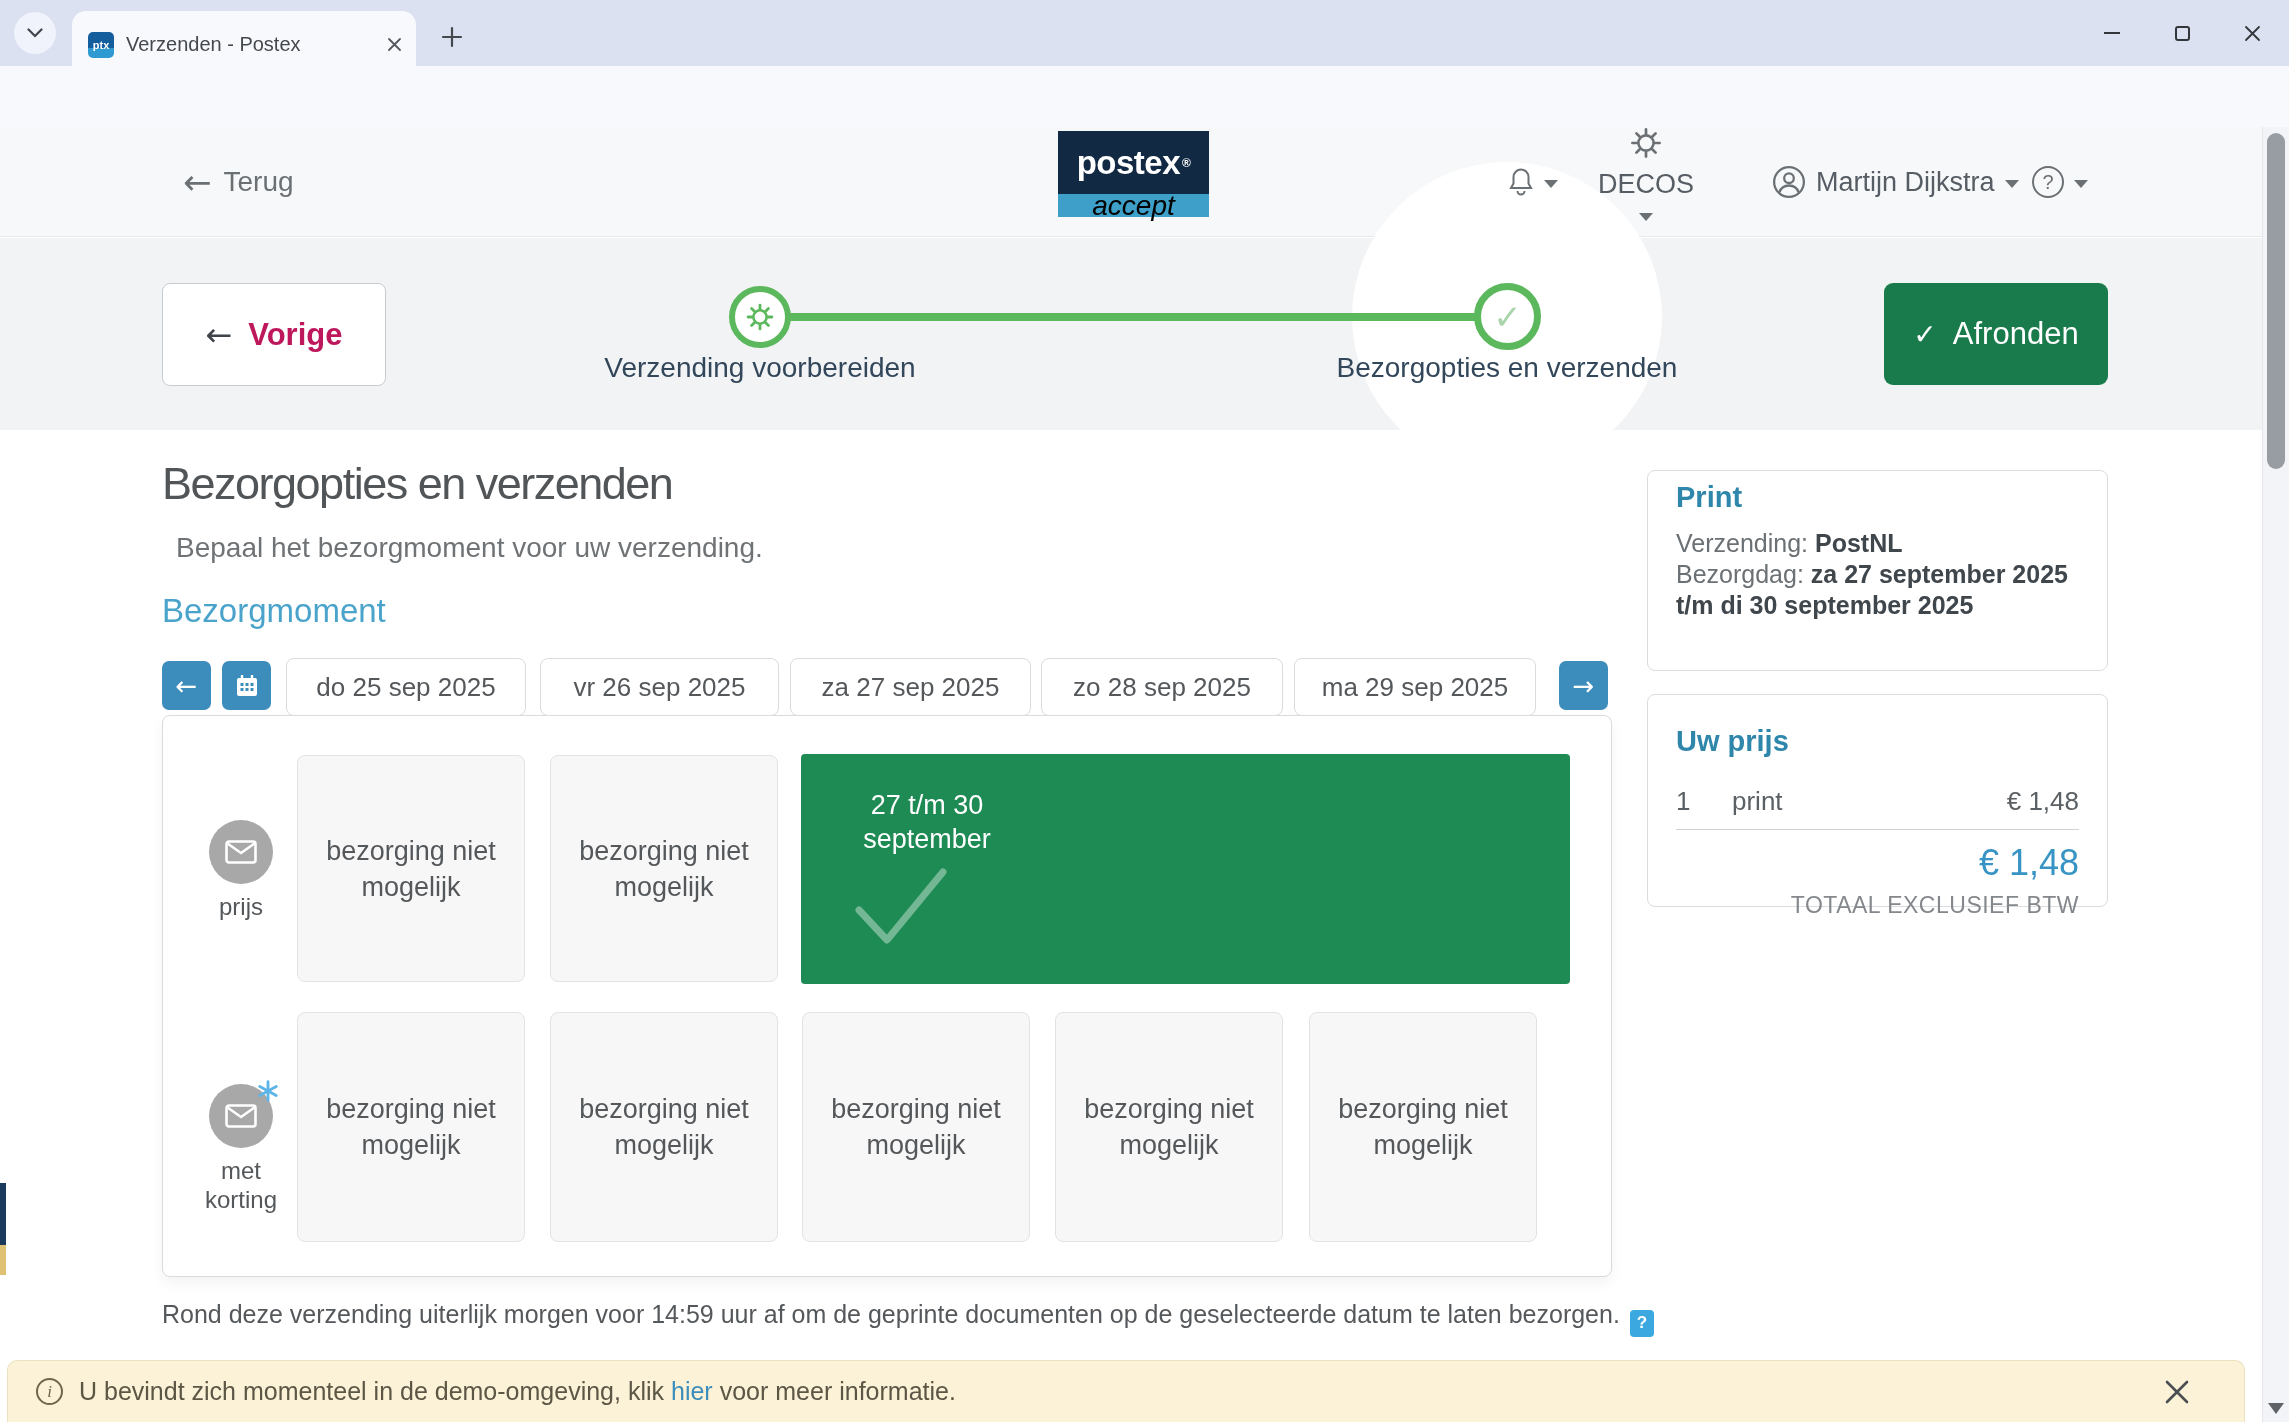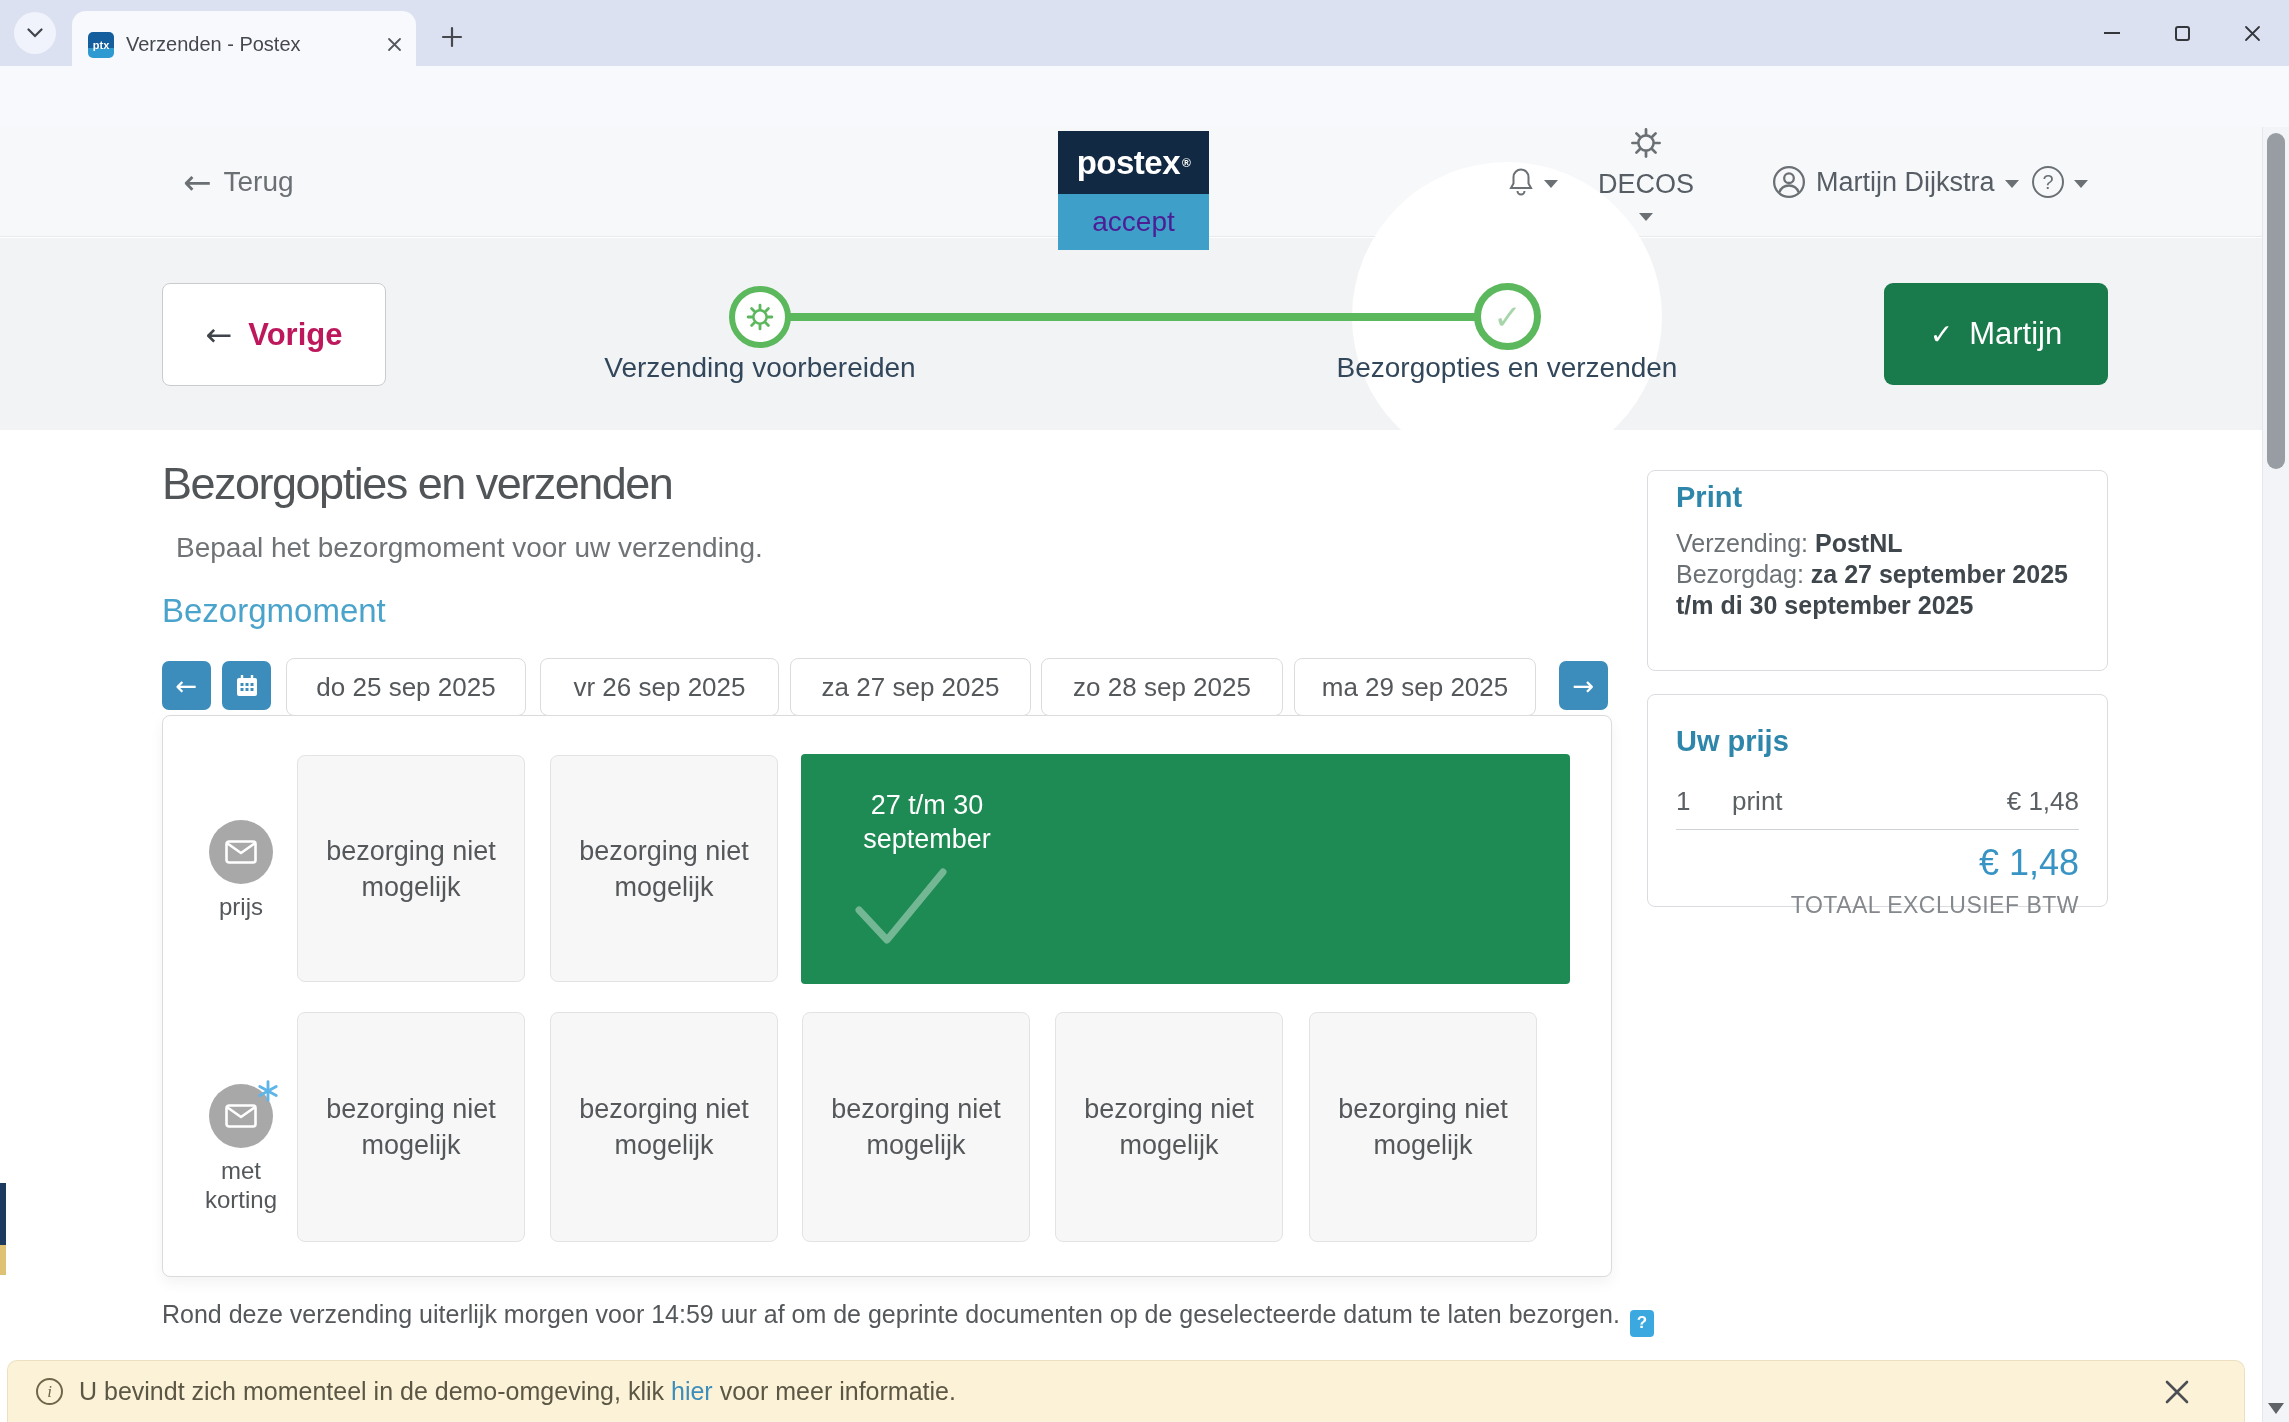--- a/index.html
+++ b/index.html
@@ -38,21 +38,21 @@
   .kebab span { display:block; width:4px; height:4px; border-radius:50%; background:#45494e; margin:2.5px auto; }
 
   
   .appheader { position:absolute; left:0; top:127px; width:2289px; height:110px; background:#f7f8f9; border-bottom:1px solid #e8e9eb; z-index:0; }
   .halo { position:absolute; left:1352px; top:162px; width:310px; height:310px; border-radius:50%; background:#fff; z-index:1; }
   .terug { position:absolute; left:183px; top:127px; height:110px; display:flex; align-items:center; gap:12px; color:#6b7074; z-index:2; cursor:pointer; }
   .terug .arr { font-size:34px; line-height:1; } .terug .lbl { font-size:28px; }
   .logo { position:absolute; left:1058px; top:131px; width:151px; height:103px; z-index:2; }
   .logo-top { height:63px; background:#112942; color:#fff; display:flex; align-items:center; justify-content:center; font-weight:bold; font-size:33px; letter-spacing:-0.5px; }
   .logo-top sup { font-size:12px; margin-left:2px; }
-  .logo-bot { height:56px; background:#3e9fc8; color:#4c1d95; display:flex; align-items:center; justify-content:center; font-size:28px; }
+  .logo-bot { height:23px; background:#3e9fc8; color:#000000; display:flex; align-items:center; justify-content:center; font-size:28px;font-style:italic; }
   .hmenu { position:absolute; top:127px; height:110px; display:flex; align-items:center; gap:10px; color:#5c6268; z-index:2; cursor:pointer; }
   #menu-bell { left:1508px; } #menu-org { left:1598px;flex-direction:column; } #menu-user { left:1772px; } #menu-help { left:2032px; }
   .hmenu .txt { font-size:27px; color:#565d64; }
   .caret { width:0; height:0; border-left:7px solid transparent; border-right:7px solid transparent; border-top:8px solid #6b7074; margin-top:3px; }
   .helpcirc { width:32px; height:32px; border-radius:50%; border:2px solid #6b7074; display:flex; align-items:center; justify-content:center; font-size:20px; color:#6b7074; }
 
   
   .stepband { position:absolute; left:0; top:238px; width:2289px; height:192px; background:#f2f3f5; z-index:0; }
   .btn-vorige { position:absolute; left:162px; top:283px; width:224px; height:103px; background:#fff; border:1px solid #c9cccf; border-radius:8px; display:flex; align-items:center; justify-content:center; gap:16px; z-index:2; cursor:pointer; }
   .btn-vorige .arr { font-size:32px; color:#3f444a; } .btn-vorige .lbl { font-size:31px; color:#be185d;font-weight:bold; }
@@ -311,21 +311,21 @@
       </svg>
   </div>
   <div class="connector"></div>
   <div class="stepcircle" id="step2">
     <span class="chk dj">✓</span>
   </div>
   <div class="steplabel" id="steplabel1">Verzending voorbereiden</div>
   <div class="steplabel" id="steplabel2">Bezorgopties en verzenden</div>
   <div class="btn-afronden">
     <span class="chk dj">✓</span>
-    <span class="lbl">Martijn</span>
+    <span class="lbl">Afronden</span>
   </div>
 
   <h1 class="page-title">Bezorgopties en verzenden</h1>
   <div class="page-subtitle">Bepaal het bezorgmoment voor uw verzending.</div>
   <div class="section-title">Bezorgmoment</div>
 
   <div class="datebtn dj" id="date-prev">
       <span>←</span>
     </div>
   <div class="datebtn" id="date-cal">

